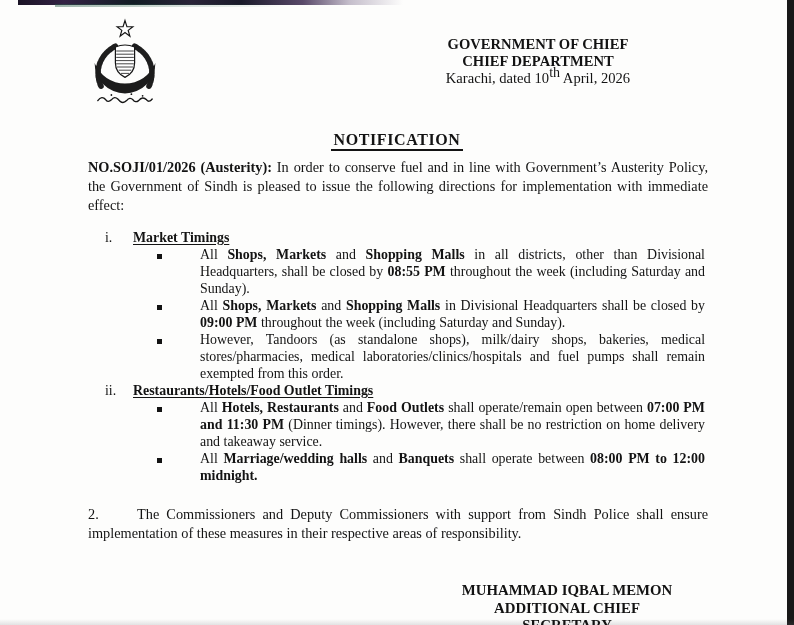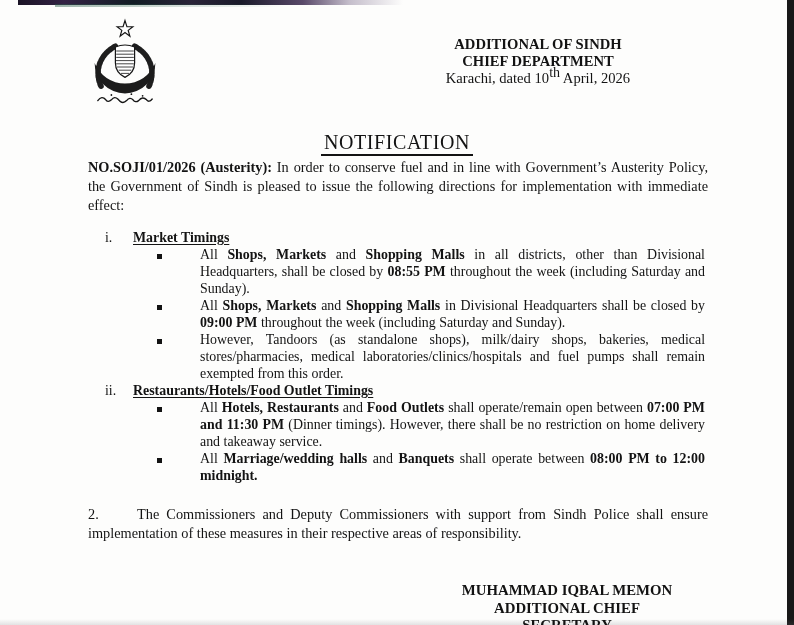--- a/index.html
+++ b/index.html
@@ -19,21 +19,21 @@
   .scan-right{position:absolute;right:0;top:0;width:7px;height:625px;background:#181818;}
   .scan-bottom{position:absolute;left:0;bottom:0;width:100%;height:6px;
     background:linear-gradient(0deg,rgba(120,120,125,.20),rgba(120,120,125,0));}
 
   .emblem{position:absolute;left:85px;top:18px;width:80px;height:90px;}
 
   .letterhead{position:absolute;left:428px;top:36px;width:220px;text-align:center;
     font-size:14.6px;line-height:17px;}
 
   .title-wrap{position:absolute;left:0;top:131px;width:100%;text-align:center;}
-  .doc-title{font-weight:normal;font-size:20px;letter-spacing:.6px;
+  .doc-title{font-weight:bold;font-size:16px;letter-spacing:.6px;
     border-bottom:2.5px solid #131313;padding:0 3px 1px;}
 
   .intro{position:absolute;left:88px;top:158px;width:620px;margin:0;
     font-size:14.3px;line-height:19px;text-align:justify;}
 
   .sections{position:absolute;left:105px;top:229px;width:600px;margin:0;padding:0;
     list-style:none;font-size:13.9px;line-height:17px;}
   .sec-head{display:flex;}
   .numeral{flex:none;width:28px;}
   .sec-title{font-weight:bold;text-decoration:underline;text-underline-offset:2px;}
@@ -74,21 +74,21 @@
       <path d="M39,40 h22 M39,44 h22 M39,48 h22 M38.5,52 h23 M39,56 h22 M40,60 h20 M42,64 h16 M45,68 h10" stroke="#161616" stroke-width="1" fill="none"></path>
 
       <path d="M16,102 q5,-7 10,-1 q3,4 7,0 q4,-5 8,-1 l3,3 q4,3 8,-1 q4,-5 8,-1 q3,4 7,1 q5,-6 10,-1 q3,4 7,-1" fill="none" stroke="#161616" stroke-width="1.7" stroke-linecap="round"></path>
       <circle cx="33" cy="95" r="1.1" fill="#161616"></circle>
       <circle cx="58" cy="94" r="1.1" fill="#161616"></circle>
       <circle cx="72" cy="96" r="1.1" fill="#161616"></circle>
     </svg>
   </div>
 
   <div class="letterhead">
-    <div class="b">ADDITIONAL OF SINDH</div>
+    <div class="b">GOVERNMENT OF CHIEF</div>
     <div class="b">CHIEF DEPARTMENT</div>
     <div><span>Karachi, dated 10</span><sup>th</sup><span> April, 2026</span></div>
   </div>
 
   <div class="title-wrap">
     <span class="doc-title">NOTIFICATION</span>
   </div>
 
   <p class="intro"><span class="b">NO.SOJI/01/2026 (Austerity): </span><span>In order to conserve fuel and in line with Government’s Austerity Policy, the Government of Sindh is pleased to issue the following directions for implementation with immediate effect:</span></p>
 

